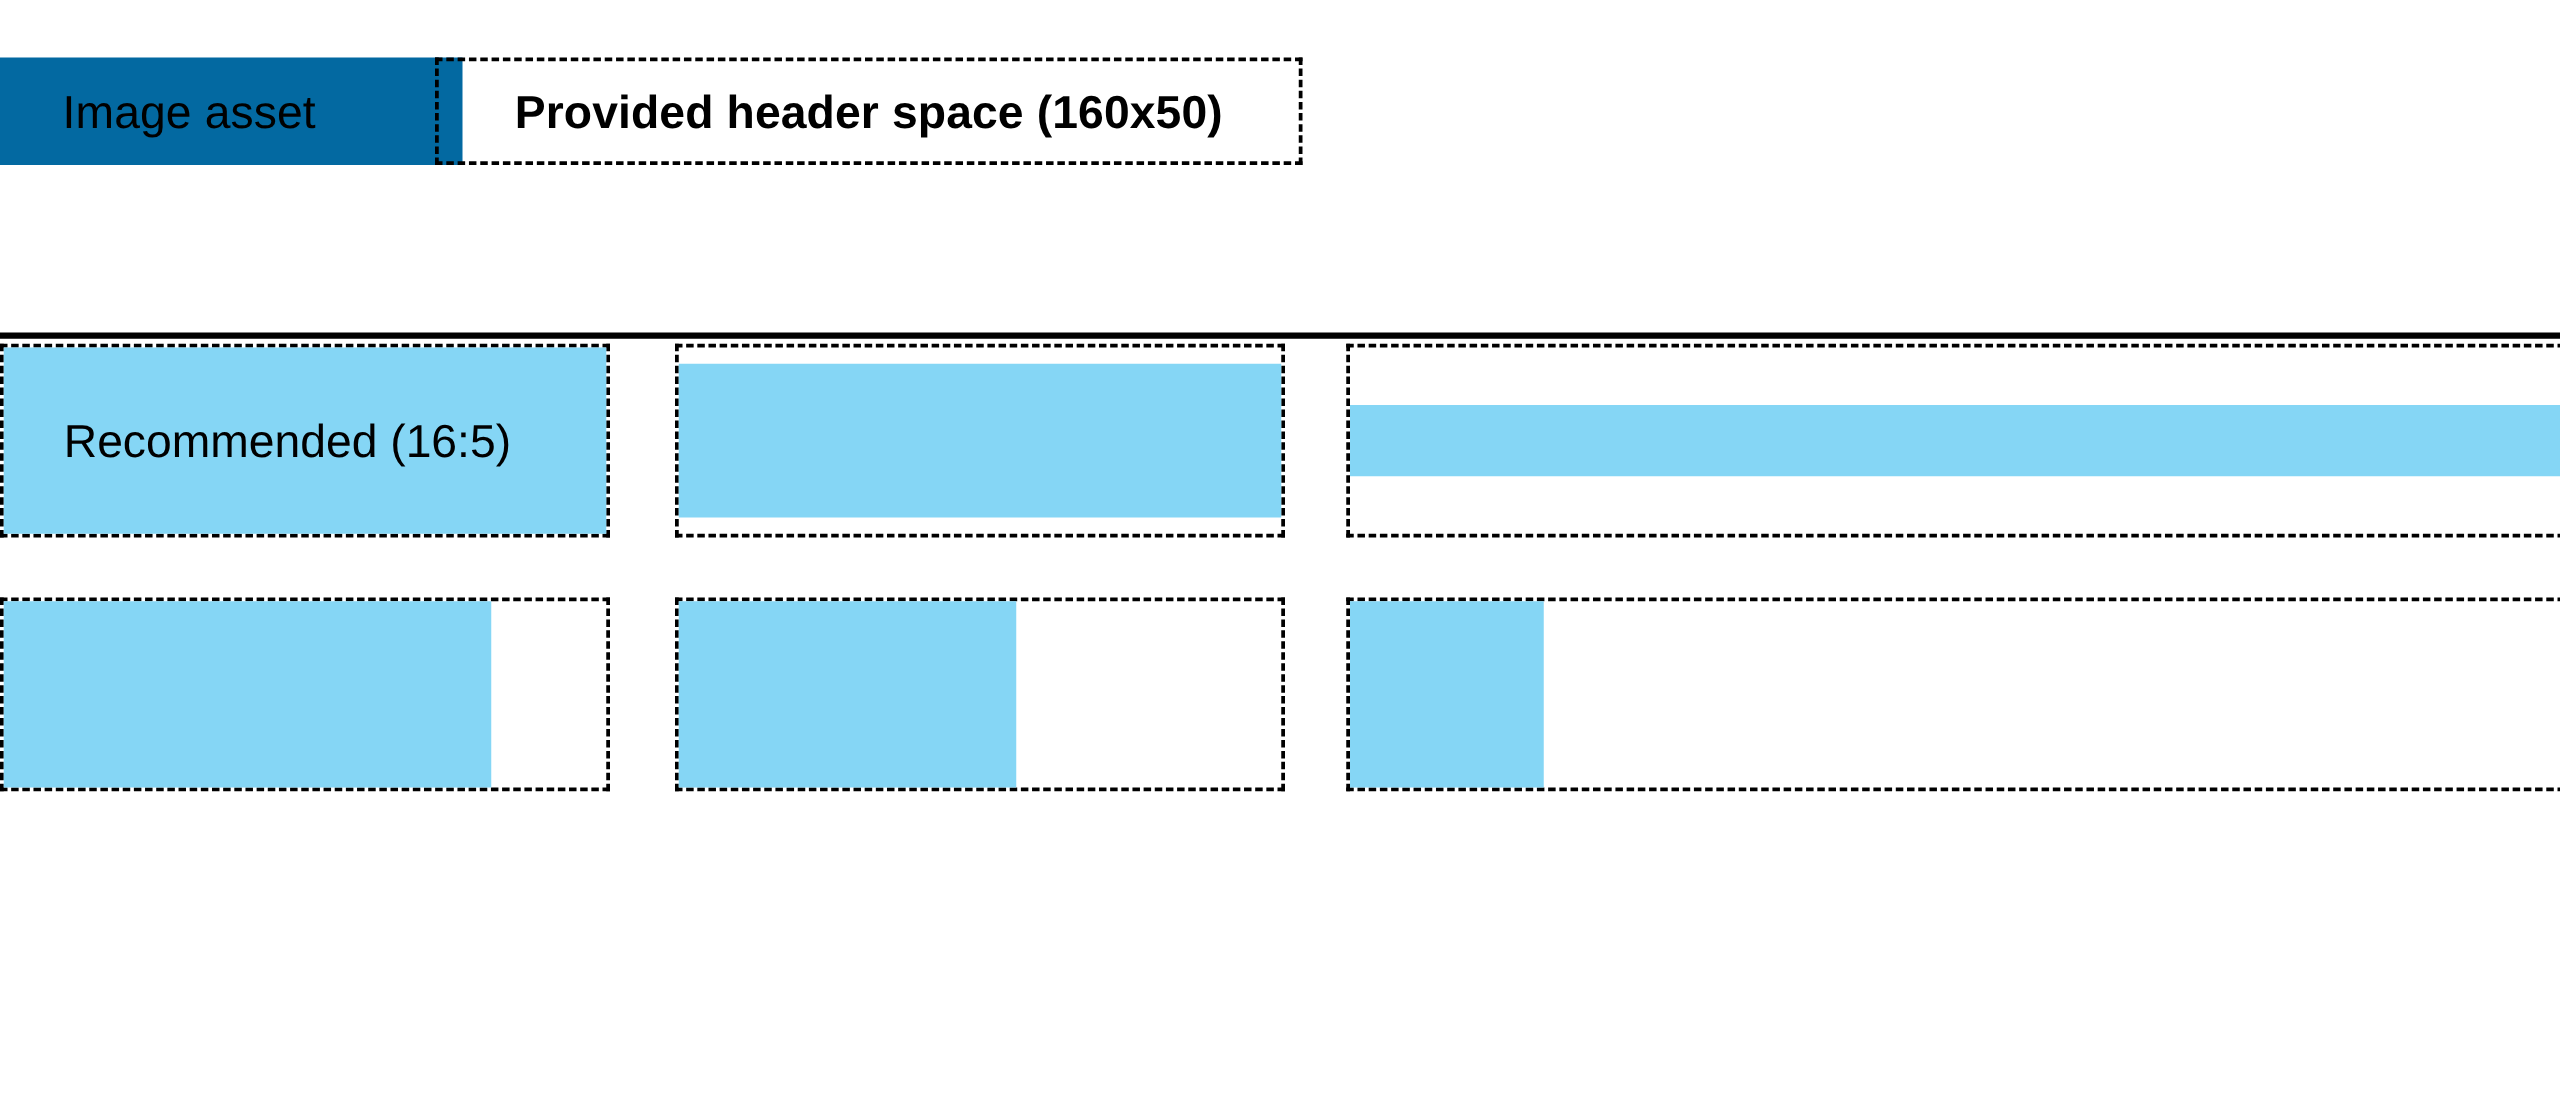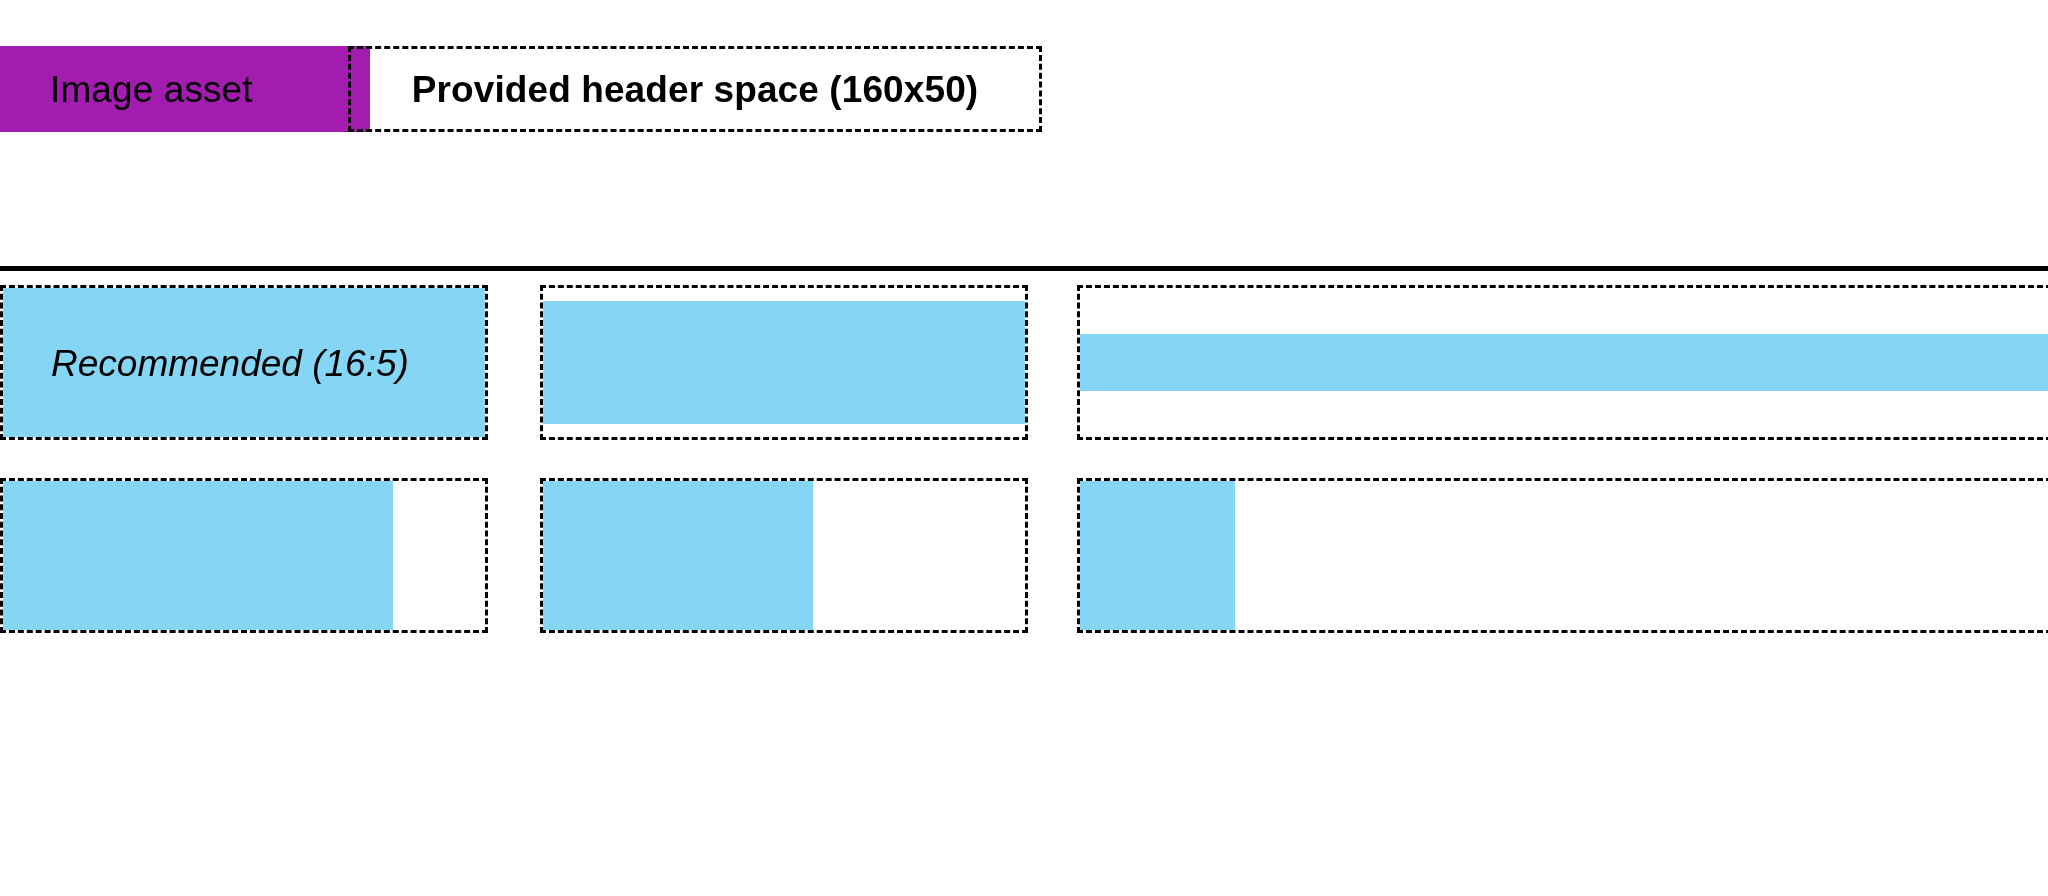--- a/index.html
+++ b/index.html
@@ -74,21 +74,21 @@
     left: 0;
     top: 266px;
     width: 2048px;
     height: 5px;
     background: #000000;
   }
 
   
   .grid-row { position: absolute; left: 0; width: 2048px; }
 
-  #aspect-row-1 { top: 285px; height: 155px; font-style: italic; }
+  #aspect-row-1 { top: 275px; height: 155px; }
   #aspect-row-2 { top: 478px; height: 155px; }
 
   .aspect-cell {
     position: absolute;
     top: 0;
     height: 100%;
     border: 3px dashed #000000;
     box-sizing: border-box;
     display: block;
   }
@@ -114,21 +114,21 @@
     white-space: nowrap;
     color: #000000;
     z-index: 2;
   }
 </style>
 </head>
 <body>
 
 <div id="header-row">
 
-  <div class="solid-swatch" id="image-asset-swatch" style="background: #a21caf;">
+  <div class="solid-swatch" id="image-asset-swatch" style="background: #0369a1;">
     <span class="swatch-label">Image asset</span>
   </div>
 
   <div class="dashed-box" id="header-space-box">
     <span class="swatch-label">Provided header space (160x50)</span>
   </div>
 
 </div>
 
 <div id="section-divider" style="background: rgb(0, 0, 0);"></div>

